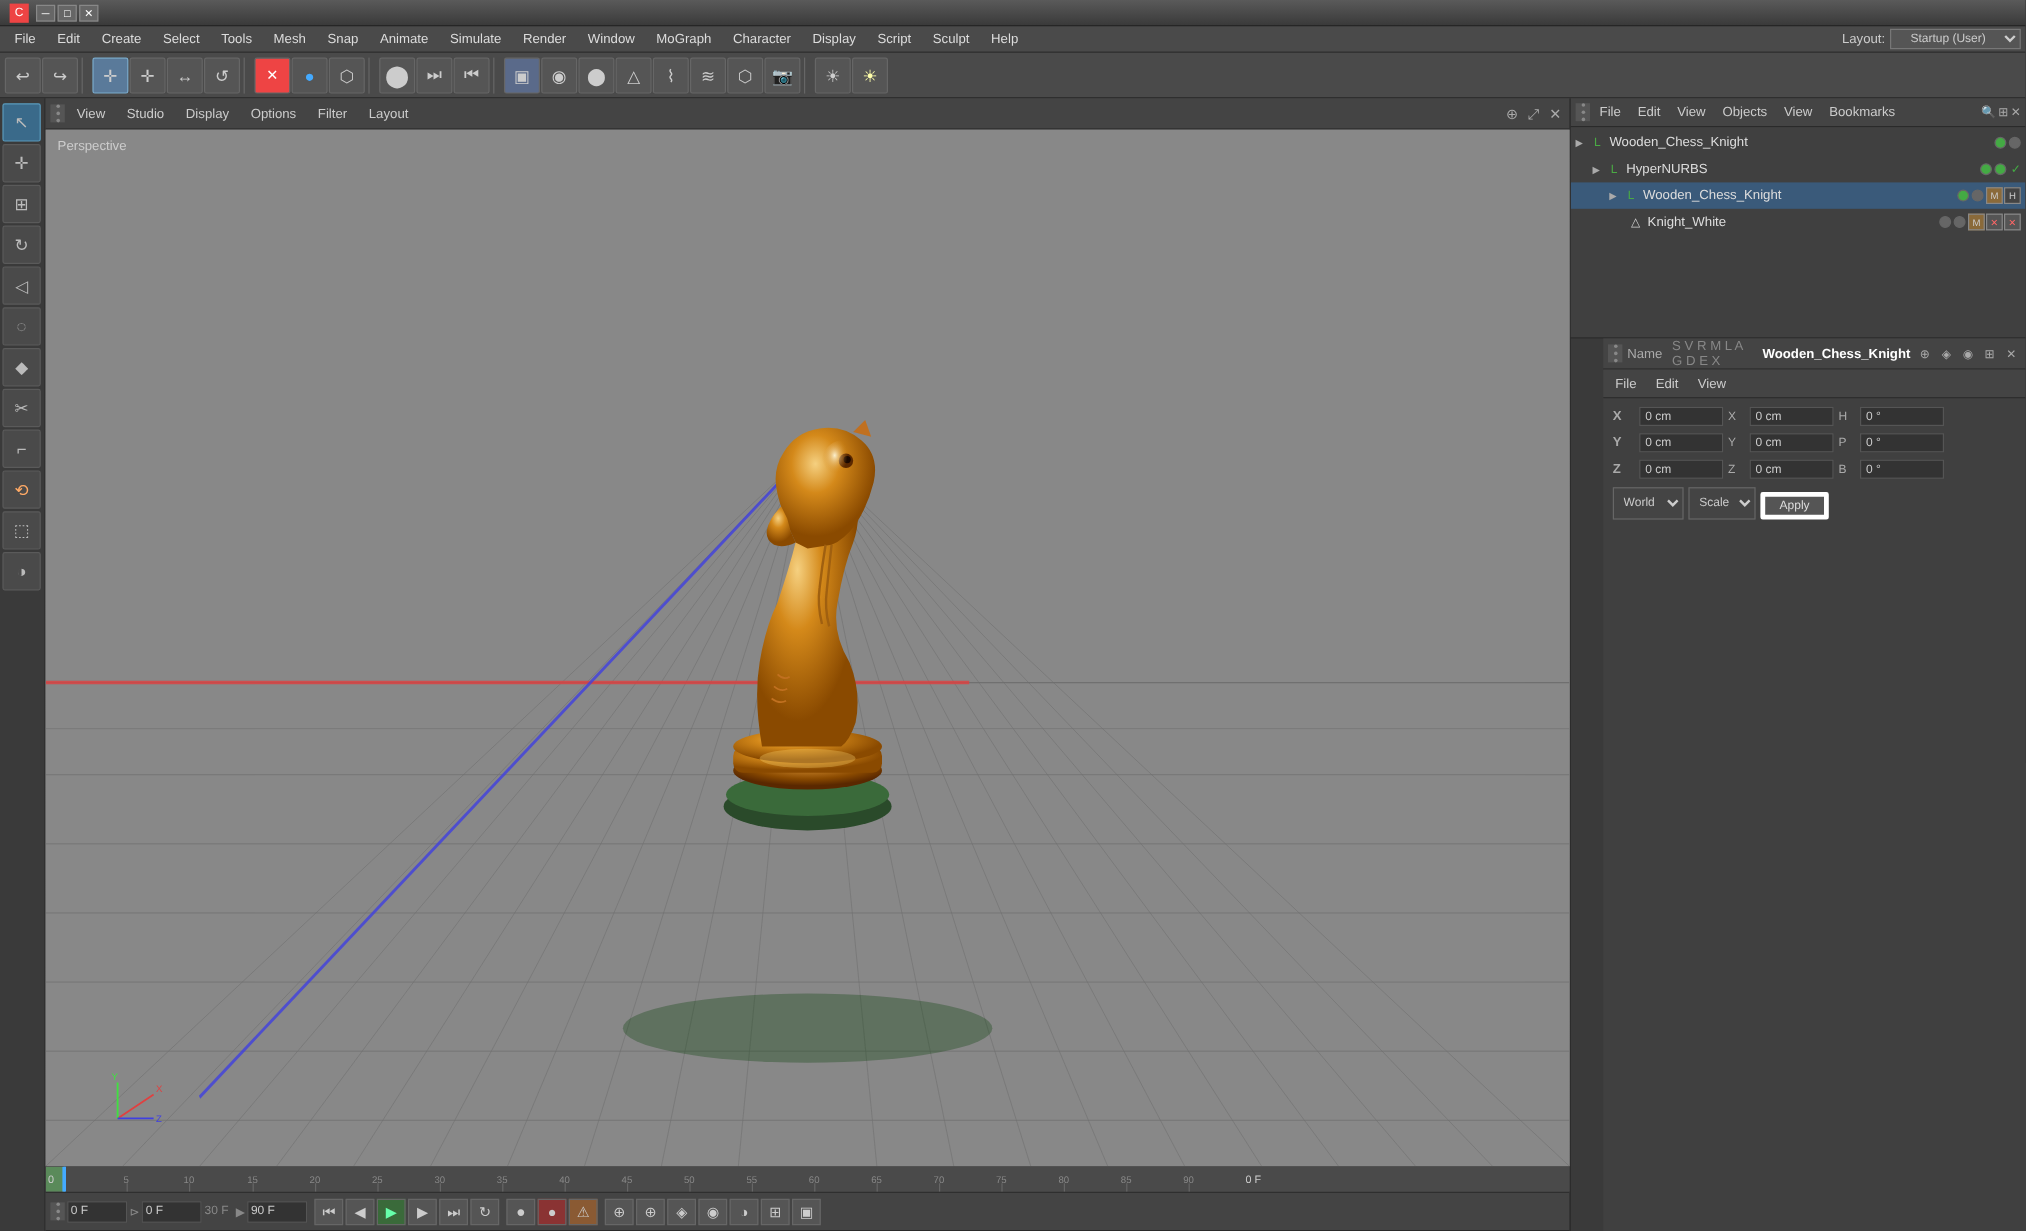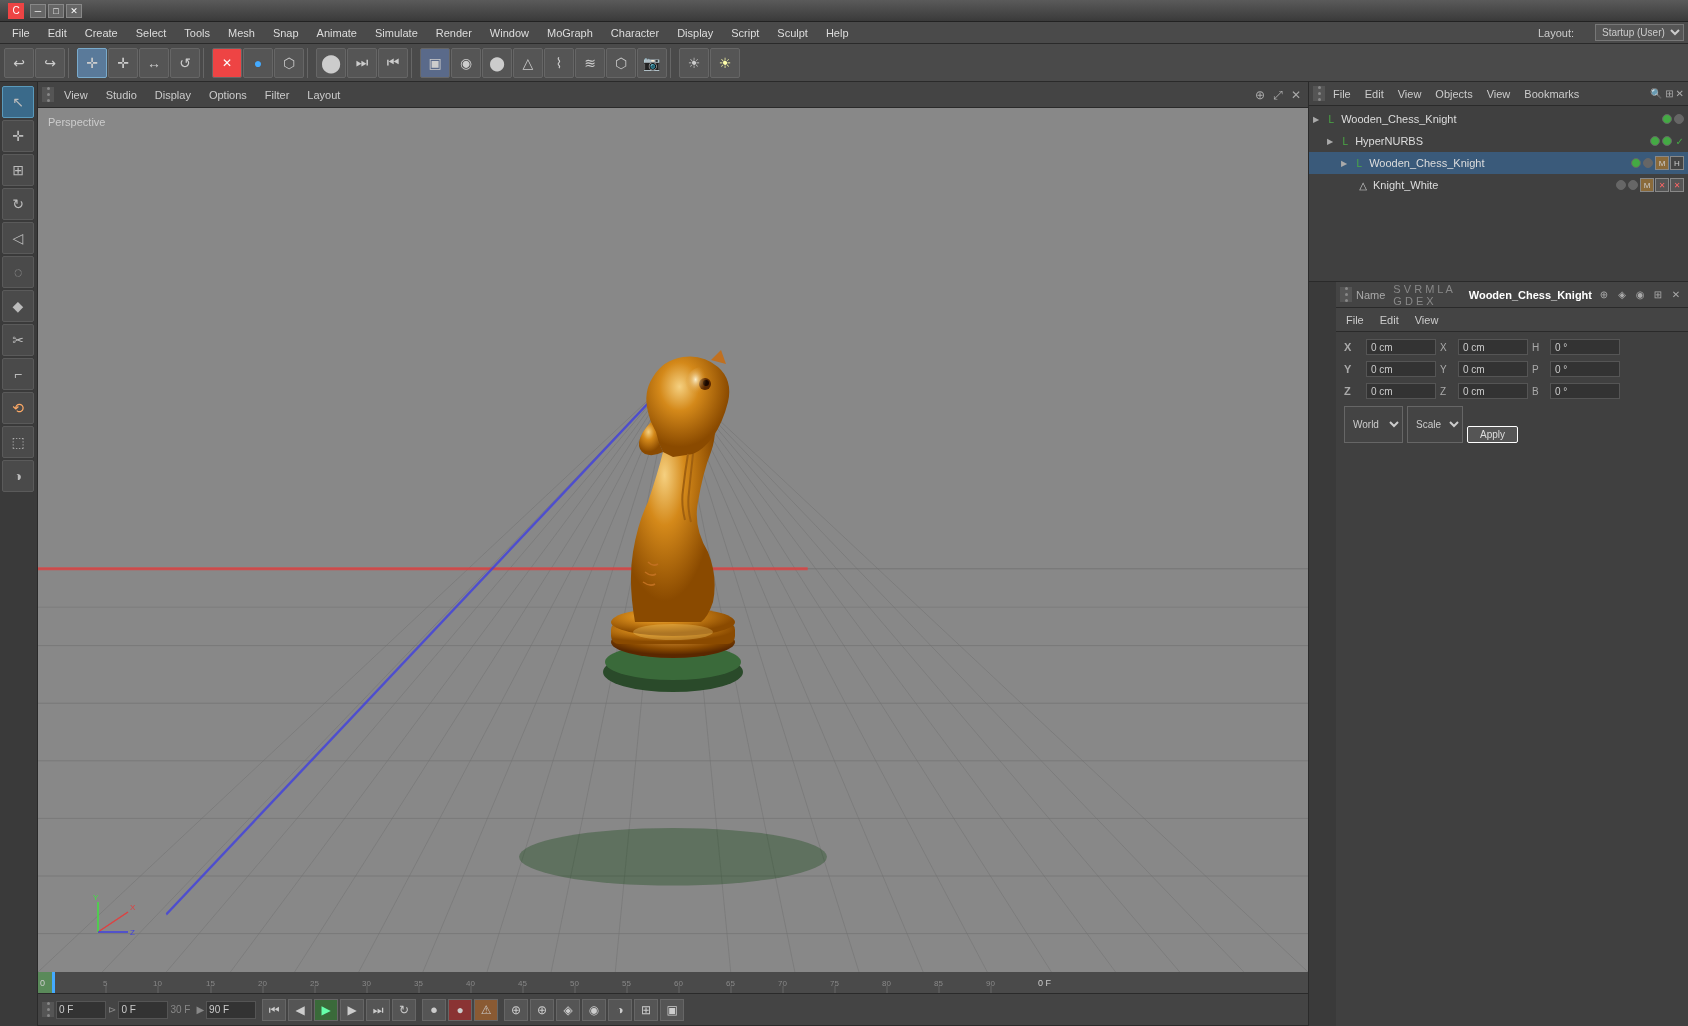--- a/index.html
+++ b/index.html
@@ -59,30 +59,30 @@
       font-size: 11px;
       cursor: pointer;
       border-radius: 2px;
     }
 
     
     #layout-label {
       margin-left: auto;
       display: flex;
       align-items: center;
-      gap: 21px;
+      gap: 4px;
       color: #ccc;
       font-size: 11px;
     }
     #layout-label select {
       background: #555;
       color: #ccc;
       border: 1px solid #777;
       font-size: 10px;
-      padding: 1px 2px;
+      padding: 1px 12px;
     }
 
     
     #main-toolbar {
       height: 38px;
       background: #4a4a4a;
       display: flex;
       align-items: center;
       padding: 0 4px;
       border-bottom: 1px solid #2a2a2a;
@@ -316,26 +316,26 @@
       color: #ccc;
       cursor: pointer;
       display: flex; align-items: center; justify-content: center;
       font-size: 12px;
     }
     .tc-btn.red { background: #8a3333; }
     .tc-btn.orange { background: #8a5a33; }
     .attr-apply-btn {
       padding: 2px 12px;
       background: #555;
-      border: 1px solid #ffffff;
+      border: 4px solid #ffffff;
       color: #ddd;
       font-size: 10px;
       cursor: pointer;
       border-radius: 2px;
-      margin-top: 20px;
+      margin-top: 4px;
     }
 
     
     #obj-manager-bottom {
       flex: 1;
       display: flex;
       flex-direction: column;
       padding-left: 27px;
     }
     #coord-toolbar {

